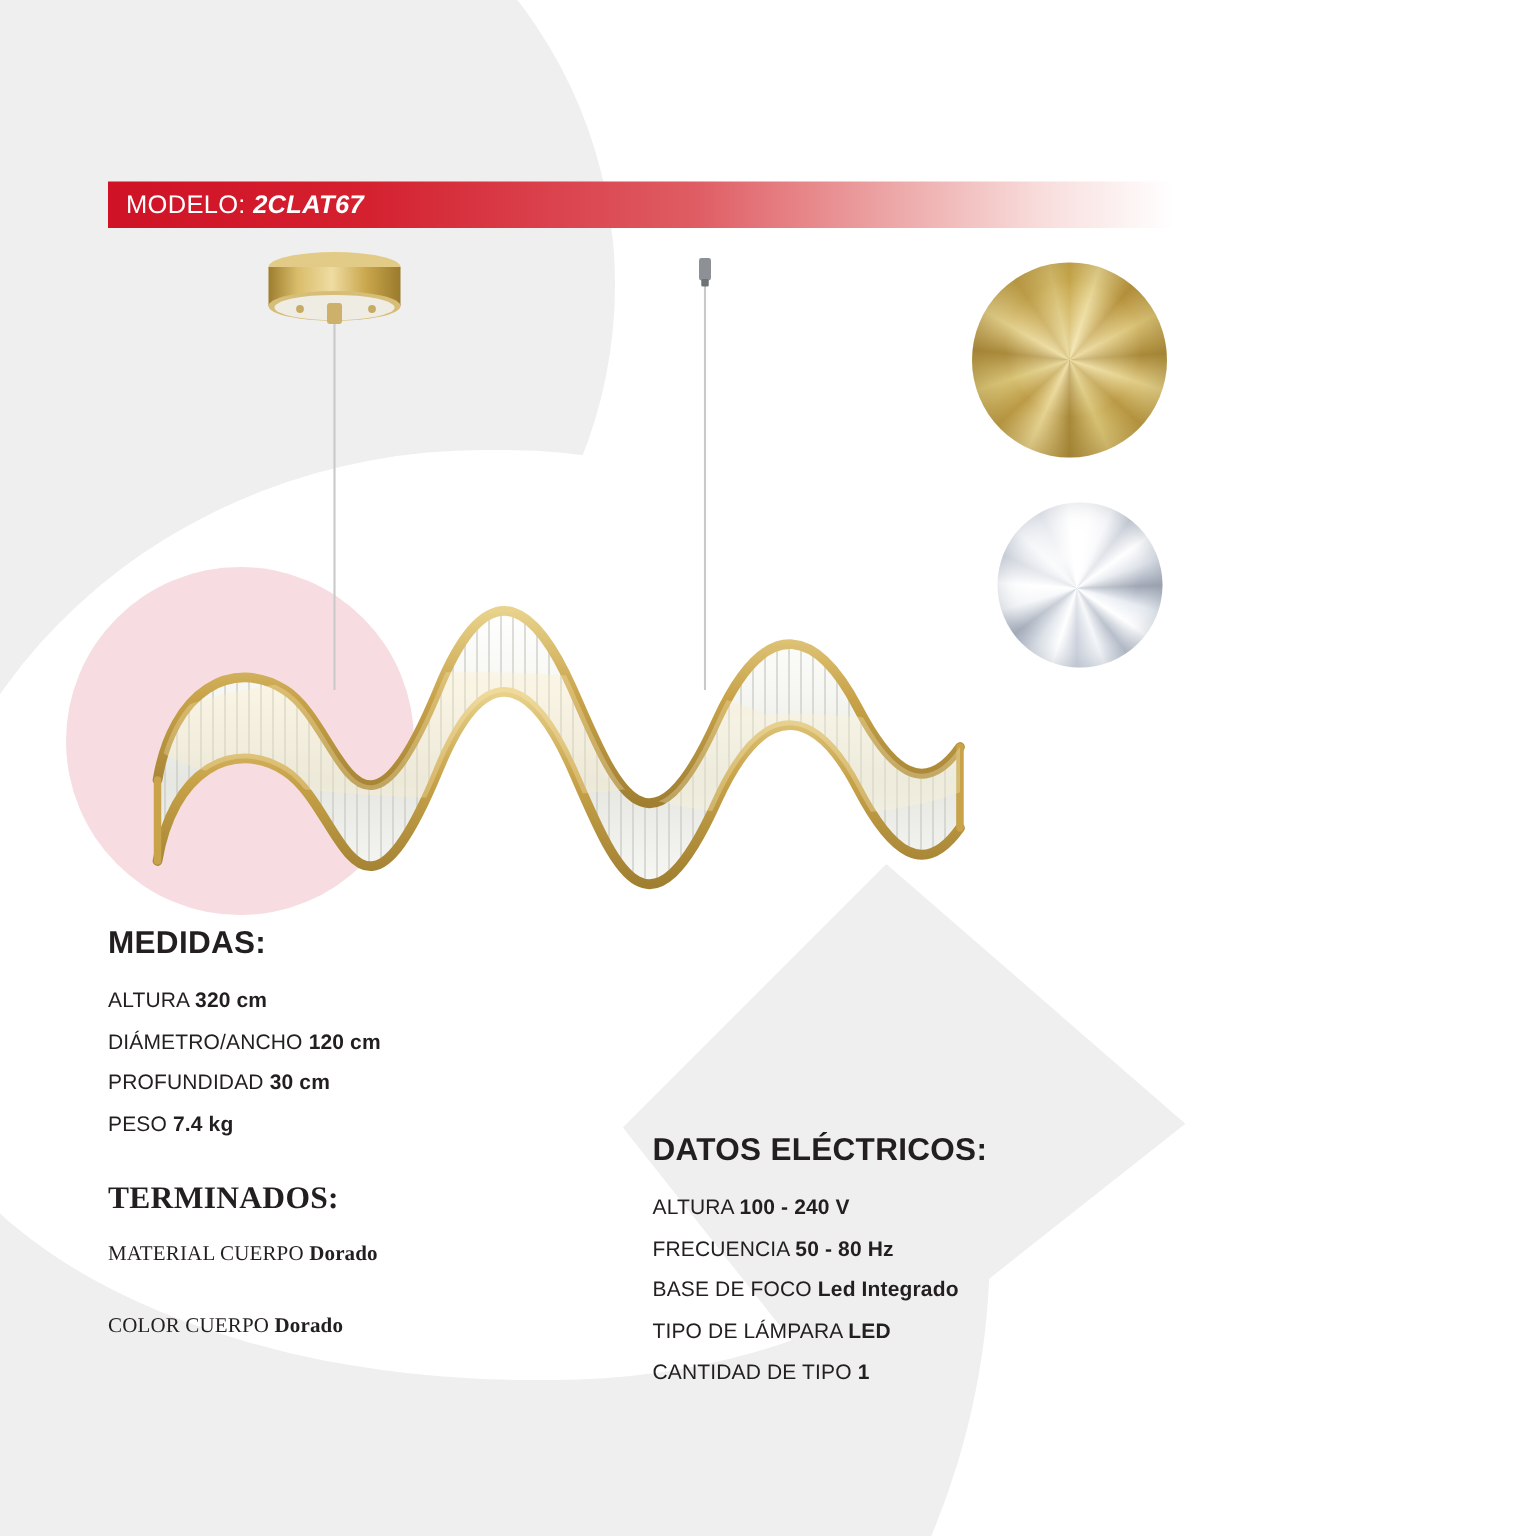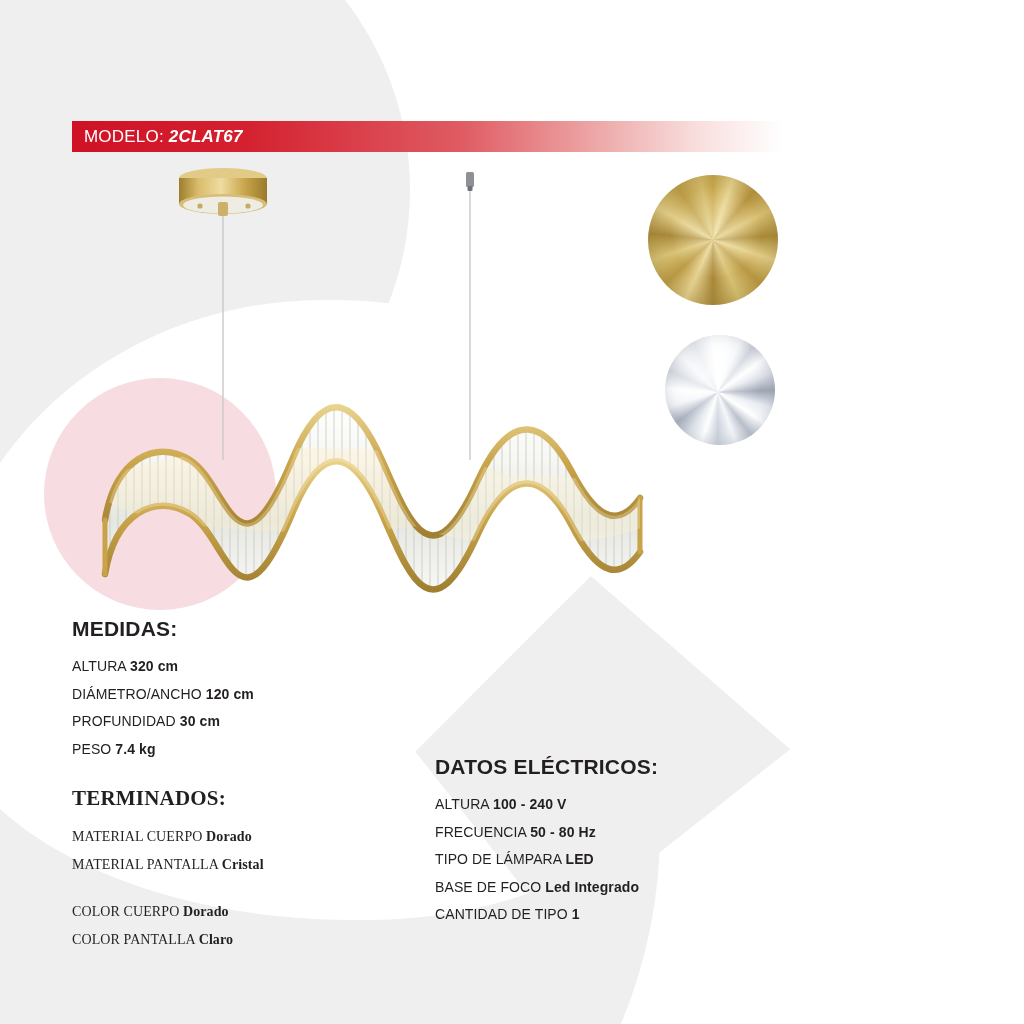--- a/index.html
+++ b/index.html
@@ -285,52 +285,44 @@
       <b>7.4 kg</b>
     </div>
   </div>
 
   <div class="spec-block" id="terminados">
     <div class="spec-head">TERMINADOS:</div>
     <div class="spec-line">
       <span>MATERIAL CUERPO</span>
       <b>Dorado</b>
     </div>
-    <div class="spec-line">
-      <span>MATERIAL PANTALLA</span>
-      <b>Cristal</b>
-    </div>
     <div class="gap"></div>
     <div class="spec-line">
       <span>COLOR CUERPO</span>
       <b>Dorado</b>
     </div>
-    <div class="spec-line">
-      <span>COLOR PANTALLA</span>
-      <b>Claro</b>
-    </div>
   </div>
 
   <div class="spec-block" id="electricos">
     <div class="spec-head">DATOS ELÉCTRICOS:</div>
     <div class="spec-line">
       <span>ALTURA</span>
       <b>100 - 240 V</b>
     </div>
     <div class="spec-line">
       <span>FRECUENCIA</span>
       <b>50 - 80 Hz</b>
     </div>
     <div class="spec-line">
+      <span>BASE DE FOCO</span>
+      <b>Led Integrado</b>
+    </div>
+    <div class="spec-line">
       <span>TIPO DE LÁMPARA</span>
       <b>LED</b>
     </div>
     <div class="spec-line">
-      <span>BASE DE FOCO</span>
-      <b>Led Integrado</b>
-    </div>
-    <div class="spec-line">
       <span>CANTIDAD DE TIPO</span>
       <b>1</b>
     </div>
   </div>
 
 </div>
 
 </body></html>

